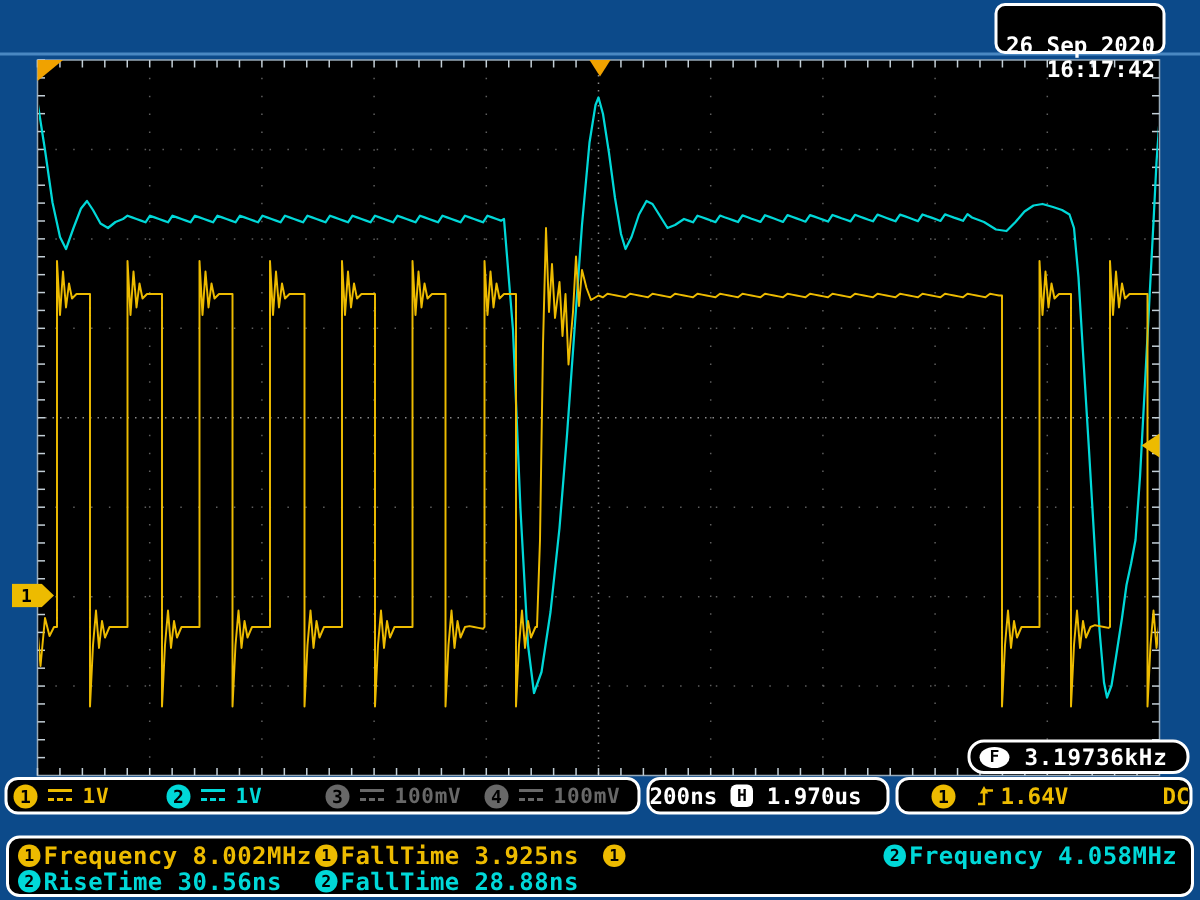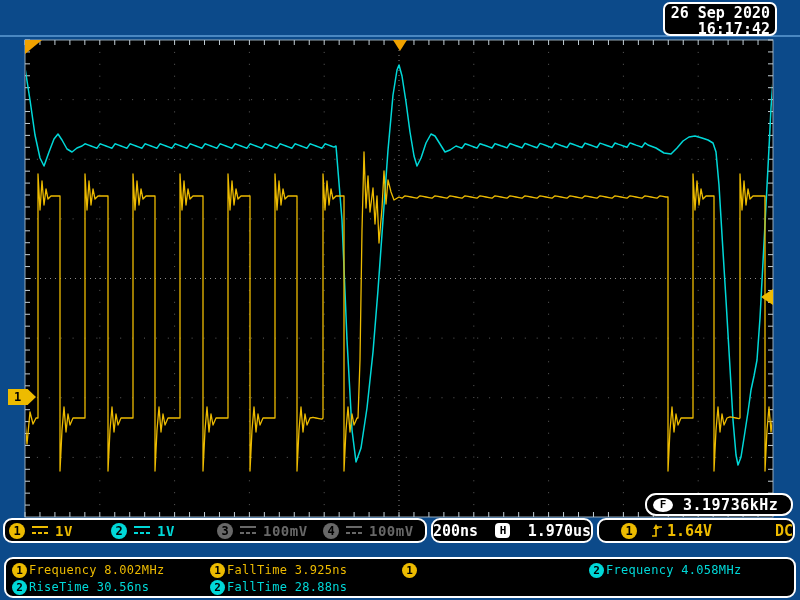--- a/index.html
+++ b/index.html
@@ -13,21 +13,21 @@
   #logo .w{border-bottom:4px solid #e87800;line-height:19px;margin:0 1px;}
   #preview{position:absolute;left:253px;top:4px;width:293px;height:27px;background:#000;
            border:1px solid #fff;border-radius:2px;}
   #stopbtn{position:absolute;left:557px;top:7px;width:46px;height:22px;background:#000;
            border:2px solid #ff3030;border-radius:7px;color:#ff3030;font-weight:bold;font-size:14px;
            display:flex;align-items:center;justify-content:center;}
   #trigbtn{position:absolute;left:618px;top:5px;width:42px;height:26px;background:#000;
            border:2px solid #5ceca0;border-radius:7px;display:flex;align-items:center;justify-content:center;}
   #datetime{position:absolute;left:663px;top:2px;width:114px;height:34px;background:#000;
             border:2px solid #fff;border-radius:7px;color:#fff;font-weight:bold;font-size:15px;
-            text-align:right;padding:1px 5px 0 0;box-sizing:border-box;line-height:16px;z-index:4;}
+            text-align:right;padding:18px 5px 0 0;box-sizing:border-box;line-height:16px;z-index:4;}
   
   #scopesvg{position:absolute;left:0;top:0;z-index:1;}
   
   #ch1marker{position:absolute;left:8px;top:389px;width:28px;height:16px;background:#edbb00;
              clip-path:polygon(0 0,70% 0,100% 50%,70% 100%,0 100%);color:#000;font-weight:bold;
              font-size:12px;text-align:left;padding-left:6px;line-height:16px;z-index:2;box-sizing:border-box;}
   
   #fbadge{position:absolute;left:645px;top:493px;width:148px;height:23px;background:#000;
           border:2px solid #fff;border-radius:11px;display:flex;align-items:center;z-index:2;box-sizing:border-box;}
   #fbadge .oval{width:20px;height:14px;background:#fff;border-radius:50%;color:#000;font-weight:bold;
@@ -40,35 +40,35 @@
   .chgrp{position:absolute;top:50%;transform:translateY(-50%);display:flex;align-items:center;gap:7px;}
   .chip{width:16px;height:16px;border-radius:50%;color:#000;font-weight:bold;font-size:12px;
         display:flex;align-items:center;justify-content:center;flex:none;}
   .coup{width:16px;height:9px;position:relative;flex:none;}
   .coup::before{content:"";position:absolute;top:0;left:0;right:0;height:2px;background:currentColor;}
   .coup::after{content:"";position:absolute;bottom:1px;left:0;right:0;height:2px;
                background:repeating-linear-gradient(90deg,currentColor 0 4px,transparent 4px 6px);}
   .chval{font-weight:bold;font-size:14px;letter-spacing:.5px;}
   .c-ch1{color:#edbb00;}.c-ch2{color:#00d8d8;}.c-off{color:#686868;}
   .bg-ch1{background:#edbb00;}.bg-ch2{background:#00d8d8;}.bg-off{background:#686868;}
-  #timebox{left:431px;width:162px;display:flex;align-items:center;justify-content:space-between;gap:9px;
+  #timebox{left:431px;width:162px;display:flex;align-items:center;justify-content:flex-start;gap:9px;
            color:#fff;font-weight:bold;font-size:15px;}
   #timebox .hchip{width:15px;height:15px;background:#fff;border-radius:4px;color:#000;font-size:11px;
                   font-weight:bold;display:flex;align-items:center;justify-content:center;}
   #trigbox{left:597px;width:198px;display:flex;align-items:center;color:#edbb00;font-weight:bold;font-size:15px;}
   #trigbox .chip{margin-left:22px;}
   #trigbox .slope{margin-left:14px;}
   #trigbox .tval{margin-left:4px;}
   #trigbox .tcoup{margin-left:auto;}
   
   #measpanel{position:absolute;left:4px;top:557px;width:792px;height:41px;background:#000;
              border:2px solid #fff;border-radius:9px;box-sizing:border-box;z-index:3;}
   .meas{position:absolute;display:flex;align-items:center;gap:2px;height:16px;}
   .meas .chip{width:15px;height:15px;font-size:11px;}
-  .meas .mtext{font-weight:normal;font-size:12px;letter-spacing:.3px;white-space:pre;}
+  .meas .mtext{font-weight:bold;font-size:16px;letter-spacing:.3px;white-space:pre;}
 </style>
 </head>
 <body>
 
 <div id="screen">
 
   <div id="topbar"></div>
   <div id="topsep"></div>
 
   <div id="logo">

